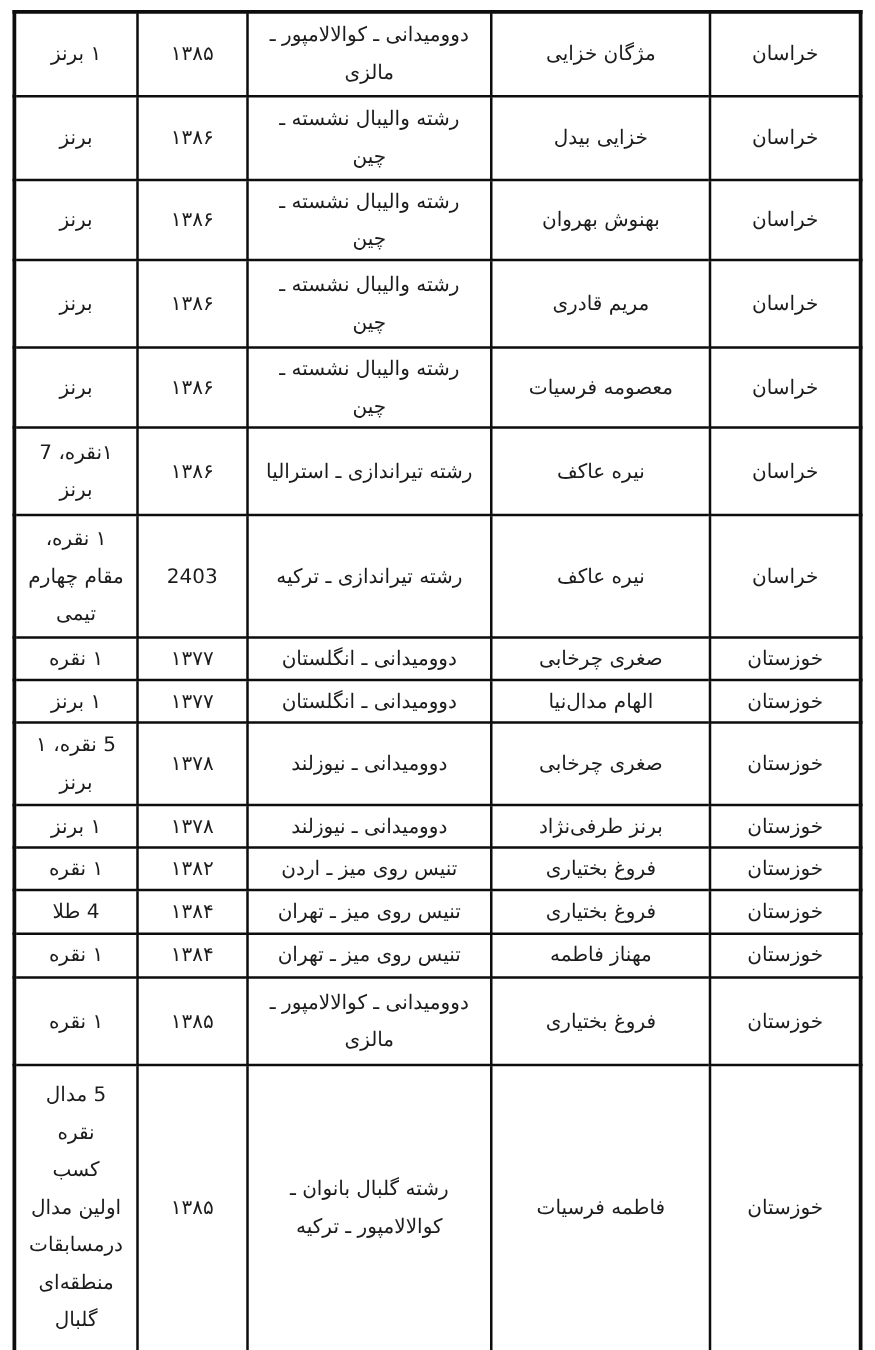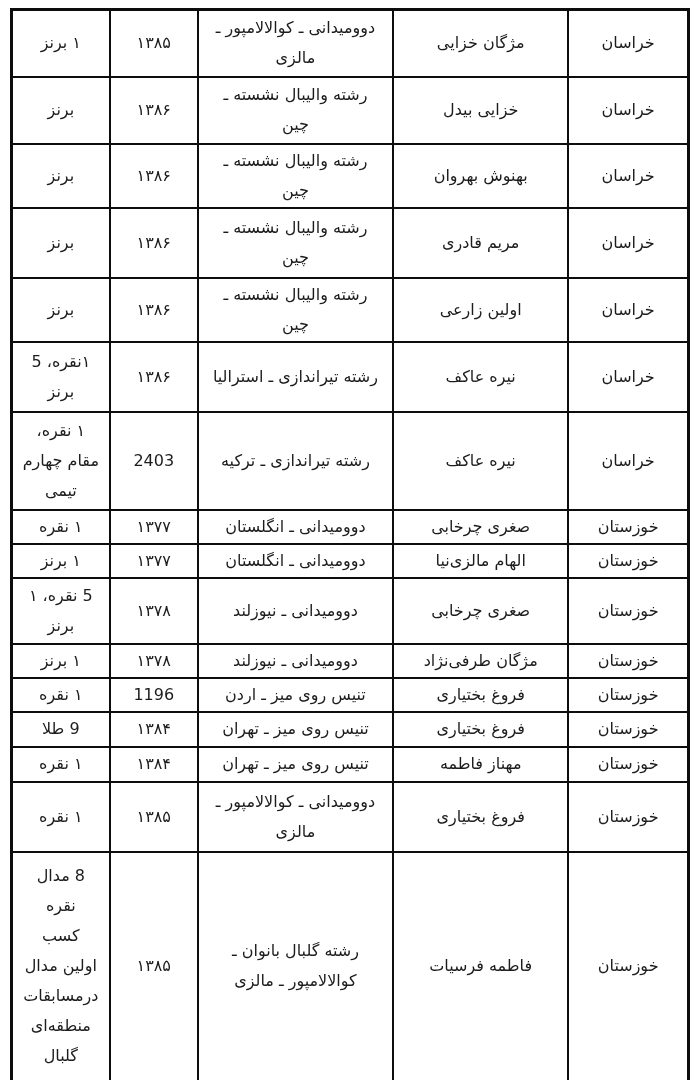--- a/index.html
+++ b/index.html
@@ -104,33 +104,33 @@
     <td>خراسان</td>
     <td>مریم قادری</td>
     <td>رشته والیبال نشسته ـ
 چین</td>
     <td>۱۳۸۶</td>
     <td>برنز</td>
   </tr>
 
   <tr>
     <td>خراسان</td>
-    <td>اولین زارعی</td>
+    <td>معصومه فرسیات</td>
     <td>رشته والیبال نشسته ـ
 چین</td>
     <td>۱۳۸۶</td>
     <td>برنز</td>
   </tr>
 
   <tr>
     <td>خراسان</td>
     <td>نیره عاکف</td>
     <td>رشته تیراندازی ـ استرالیا</td>
     <td>۱۳۸۶</td>
-    <td>۱نقره، 5
+    <td>۱نقره، 7
 برنز</td>
   </tr>
 
   <tr>
     <td>خراسان</td>
     <td>نیره عاکف</td>
     <td>رشته تیراندازی ـ ترکیه</td>
     <td>2403</td>
     <td>۱ نقره،
 مقام چهارم
@@ -140,57 +140,57 @@
   <tr>
     <td>خوزستان</td>
     <td>صغری چرخابی</td>
     <td>دوومیدانی ـ انگلستان</td>
     <td>۱۳۷۷</td>
     <td>۱ نقره</td>
   </tr>
 
   <tr>
     <td>خوزستان</td>
-    <td>الهام مالزی‌نیا</td>
+    <td>الهام مدال‌نیا</td>
     <td>دوومیدانی ـ انگلستان</td>
     <td>۱۳۷۷</td>
     <td>۱ برنز</td>
   </tr>
 
   <tr>
     <td>خوزستان</td>
     <td>صغری چرخابی</td>
     <td>دوومیدانی ـ نیوزلند</td>
     <td>۱۳۷۸</td>
     <td>5 نقره، ۱
 برنز</td>
   </tr>
 
   <tr>
     <td>خوزستان</td>
-    <td>مژگان طرفی‌نژاد</td>
+    <td>برنز طرفی‌نژاد</td>
     <td>دوومیدانی ـ نیوزلند</td>
     <td>۱۳۷۸</td>
     <td>۱ برنز</td>
   </tr>
 
   <tr>
     <td>خوزستان</td>
     <td>فروغ بختیاری</td>
     <td>تنیس روی میز ـ اردن</td>
-    <td>1196</td>
+    <td>۱۳۸۲</td>
     <td>۱ نقره</td>
   </tr>
 
   <tr>
     <td>خوزستان</td>
     <td>فروغ بختیاری</td>
     <td>تنیس روی میز ـ تهران</td>
     <td>۱۳۸۴</td>
-    <td>9 طلا</td>
+    <td>4 طلا</td>
   </tr>
 
   <tr>
     <td>خوزستان</td>
     <td>مهناز فاطمه</td>
     <td>تنیس روی میز ـ تهران</td>
     <td>۱۳۸۴</td>
     <td>۱ نقره</td>
   </tr>
 
@@ -200,23 +200,23 @@
     <td>دوومیدانی ـ کوالالامپور ـ
 مالزی</td>
     <td>۱۳۸۵</td>
     <td>۱ نقره</td>
   </tr>
 
   <tr>
     <td>خوزستان</td>
     <td>فاطمه فرسیات</td>
     <td>رشته گلبال بانوان ـ
-کوالالامپور ـ مالزی</td>
+کوالالامپور ـ ترکیه</td>
     <td>۱۳۸۵</td>
-    <td>8 مدال
+    <td>5 مدال
 نقره
 کسب
 اولین مدال
 درمسابقات
 منطقه‌ای
 گلبال</td>
   </tr>
 </tbody>
   </table>
 </div>

